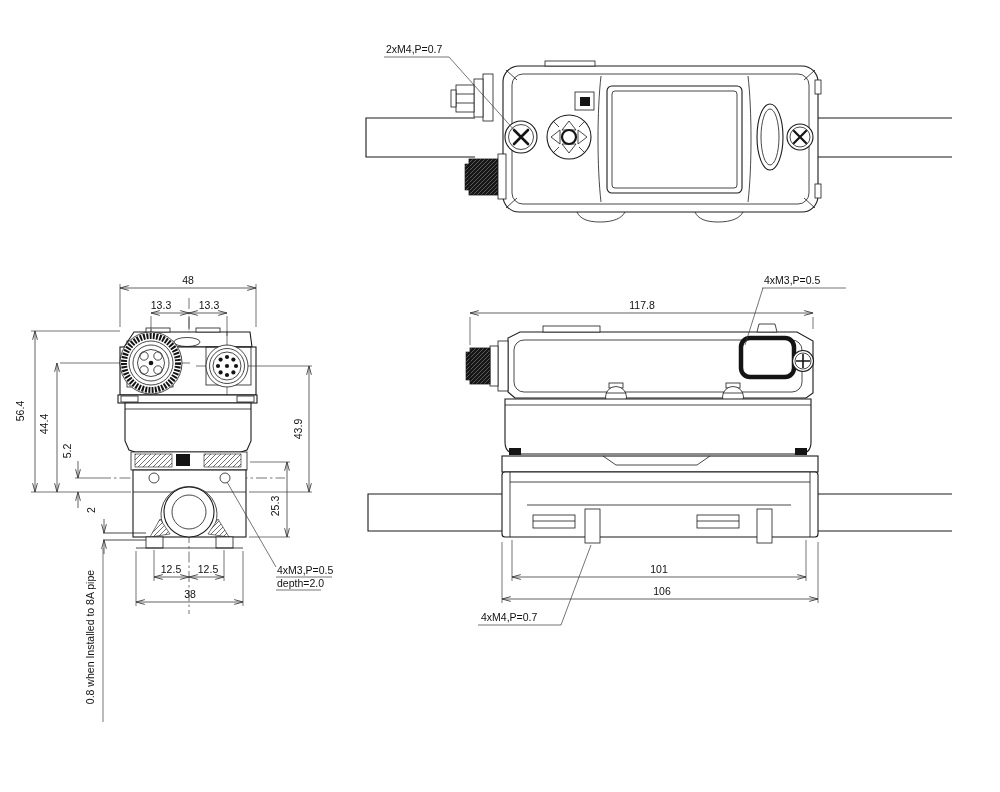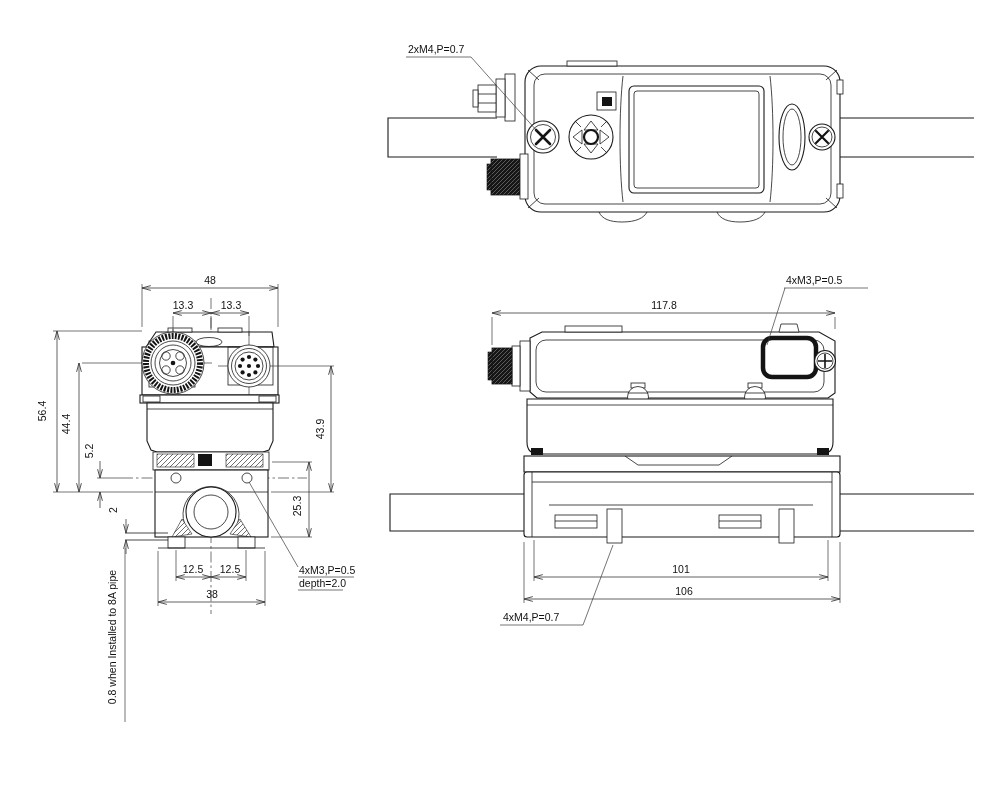--- a/index.html
+++ b/index.html
@@ -1,17 +1,17 @@
 <!DOCTYPE html>
 <html><head>
 <meta charset="utf-8">
 <style>
   html,body{margin:0;padding:0;background:#ffffff;}
   #canvas{position:relative;width:952px;height:792px;background:#ffffff;overflow:hidden;
-          font-family:"Liberation Sans",sans-serif;padding-left:22px;}
+          font-family:"Liberation Sans",sans-serif;}
   svg text{font-family:"Liberation Sans","DejaVu Sans",sans-serif;font-size:10.5px;fill:#111;}
   .o  {stroke:#1b1b1b;stroke-width:1.1;fill:none;}
   .o2 {stroke:#1b1b1b;stroke-width:0.8;fill:none;}
   .ow {stroke:#1b1b1b;stroke-width:1.1;fill:#ffffff;}
   .ow2{stroke:#1b1b1b;stroke-width:0.8;fill:#ffffff;}
   .dim{stroke:#3a3a3a;stroke-width:0.8;fill:none;marker-start:url(#arr);marker-end:url(#arr);}
   .dime{stroke:#3a3a3a;stroke-width:0.8;fill:none;marker-end:url(#arr);}
   .ext{stroke:#3a3a3a;stroke-width:0.7;fill:none;}
   .cl {stroke:#3a3a3a;stroke-width:0.7;fill:none;stroke-dasharray:11 3 2.5 3;}
   .knr{stroke:#141414;stroke-width:6;fill:none;stroke-dasharray:2 1.3;}

